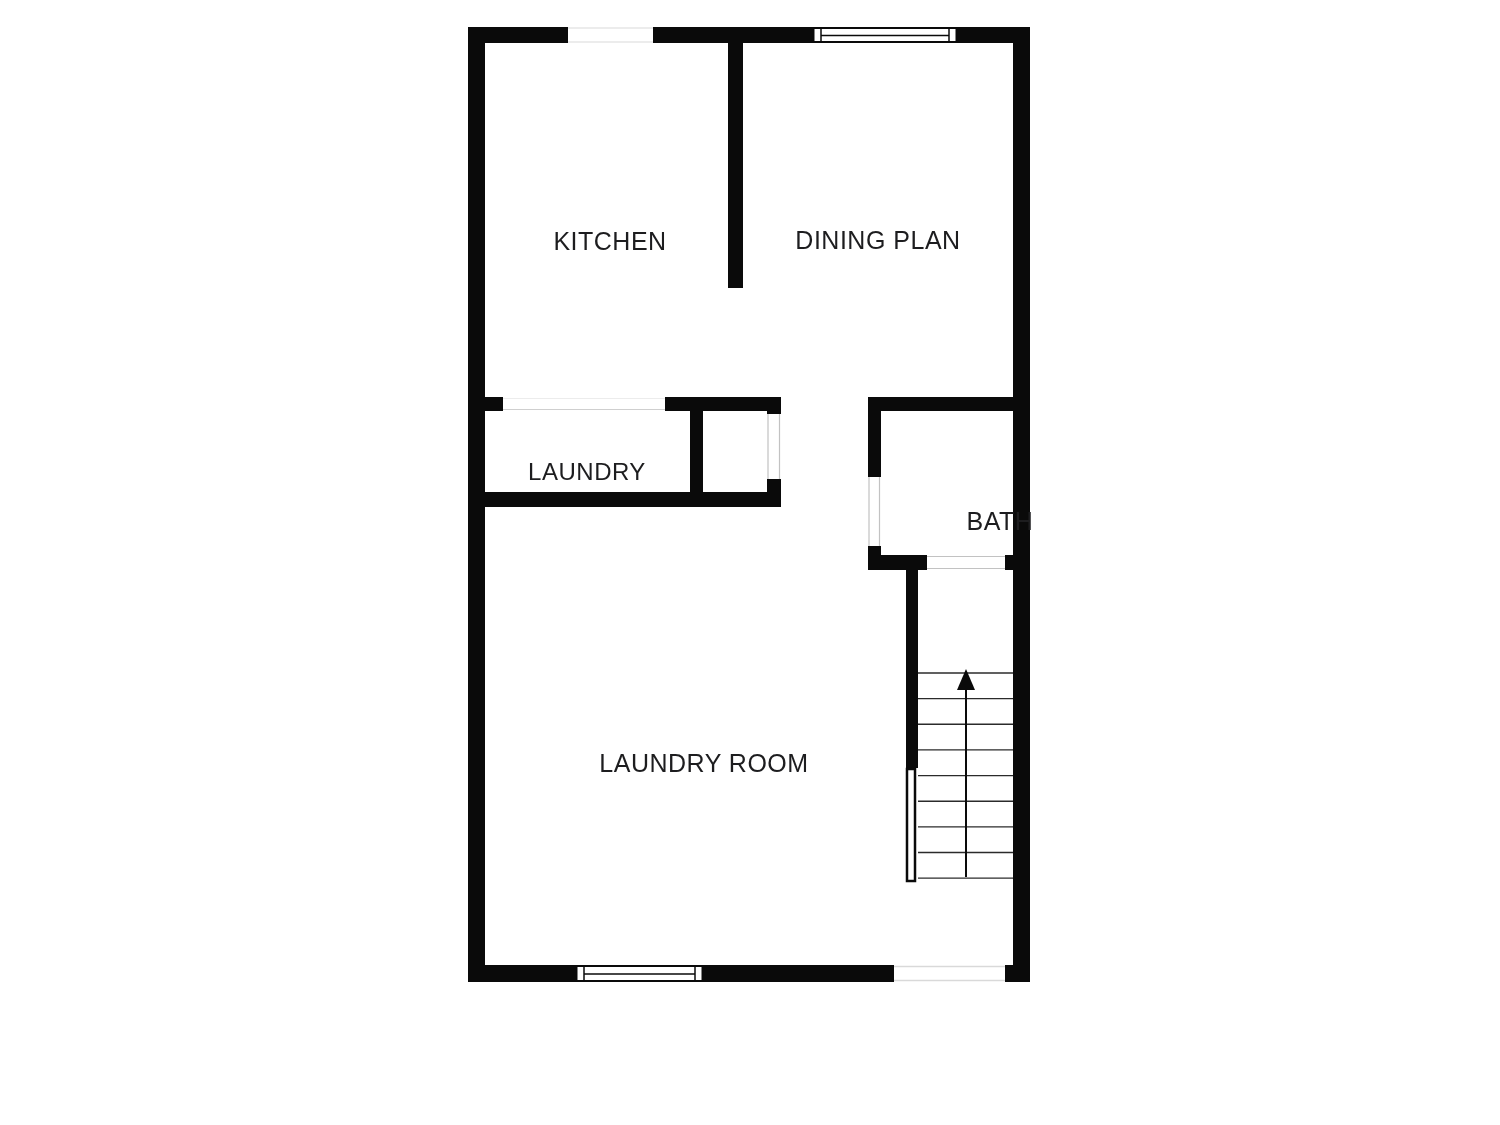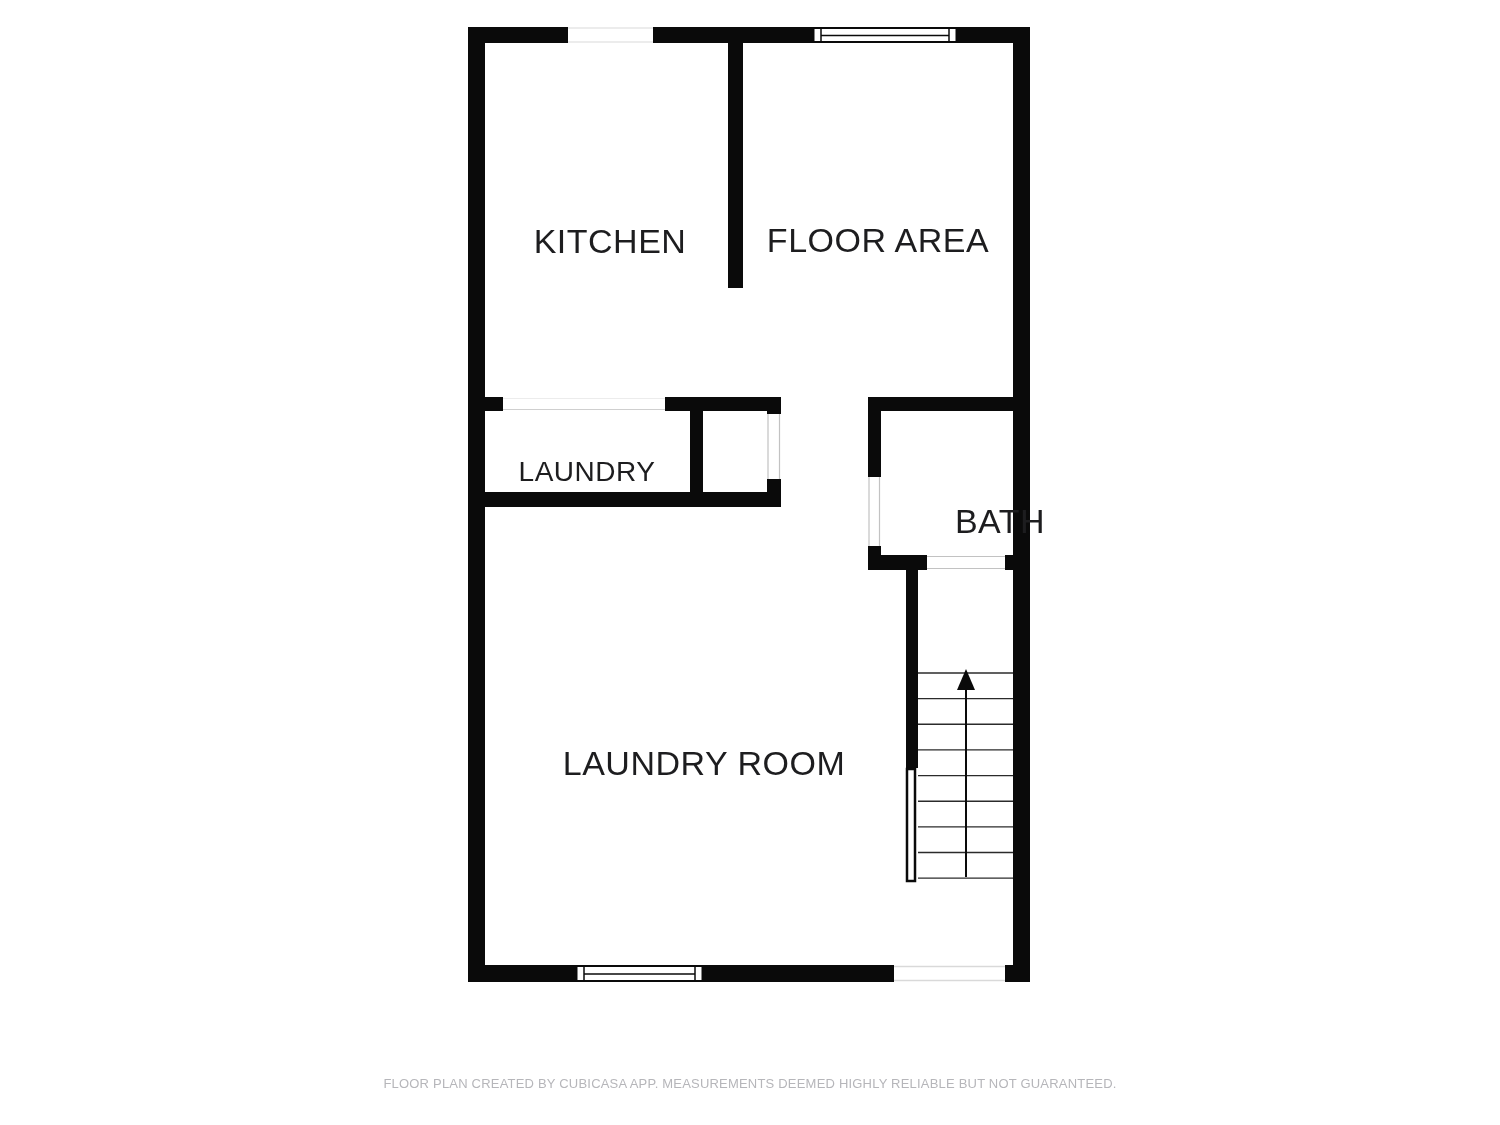--- a/index.html
+++ b/index.html
@@ -11,26 +11,26 @@
   }
   html,body{margin:0;padding:0;background:var(--bg);}
   .stage{
     position:relative;width:1500px;height:1125px;background:var(--bg);
     overflow:hidden;font-family:"Liberation Sans",sans-serif;
   }
   .plan-svg{position:absolute;left:0;top:0;}
   .w{fill:var(--wall);}
   .room-label{
     position:absolute;transform:translate(-50%,-50%);
-    color:var(--label);font-size:34px;font-weight:400;letter-spacing:0.5px;
+    color:var(--label);font-size:25px;font-weight:400;letter-spacing:0.5px;
     white-space:nowrap;
   }
   .lbl-kitchen{left:610px;top:241px;}
   .lbl-dining{left:878px;top:240px;}
-  .lbl-laundry{left:587px;top:472px;font-size:28px;text-align:right;}
+  .lbl-laundry{left:587px;top:472px;font-size:24px;text-align:right;}
   .lbl-bath{left:1000px;top:521px;}
   .lbl-living{left:704px;top:763px;}
   .footer{
     position:absolute;left:750px;top:1076px;transform:translateX(-50%);
     color:var(--footer);font-size:13px;letter-spacing:0.2px;white-space:nowrap;
   }
 </style>
 </head>
 <body>
 
@@ -111,19 +111,18 @@
         <line x1="918" y1="878.1" x2="1013" y2="878.1"></line>
       </g>
       <g>
         <line x1="966" y1="877" x2="966" y2="690" stroke="#0a0a0a" stroke-width="2"></line>
         <polygon points="966,669 957,690 975,690" fill="#0a0a0a"></polygon>
       </g>
     </g>
   </svg>
 
   <div class="room-label lbl-kitchen">KITCHEN</div>
-  <div class="room-label lbl-dining">FLOOR AREA</div>
+  <div class="room-label lbl-dining">DINING PLAN</div>
   <div class="room-label lbl-laundry">LAUNDRY</div>
   <div class="room-label lbl-bath">BATH</div>
   <div class="room-label lbl-living">LAUNDRY ROOM</div>
 
-  <div class="footer">FLOOR PLAN CREATED BY CUBICASA APP. MEASUREMENTS DEEMED HIGHLY RELIABLE BUT NOT GUARANTEED.</div>
 </div>
 
 </body></html>

